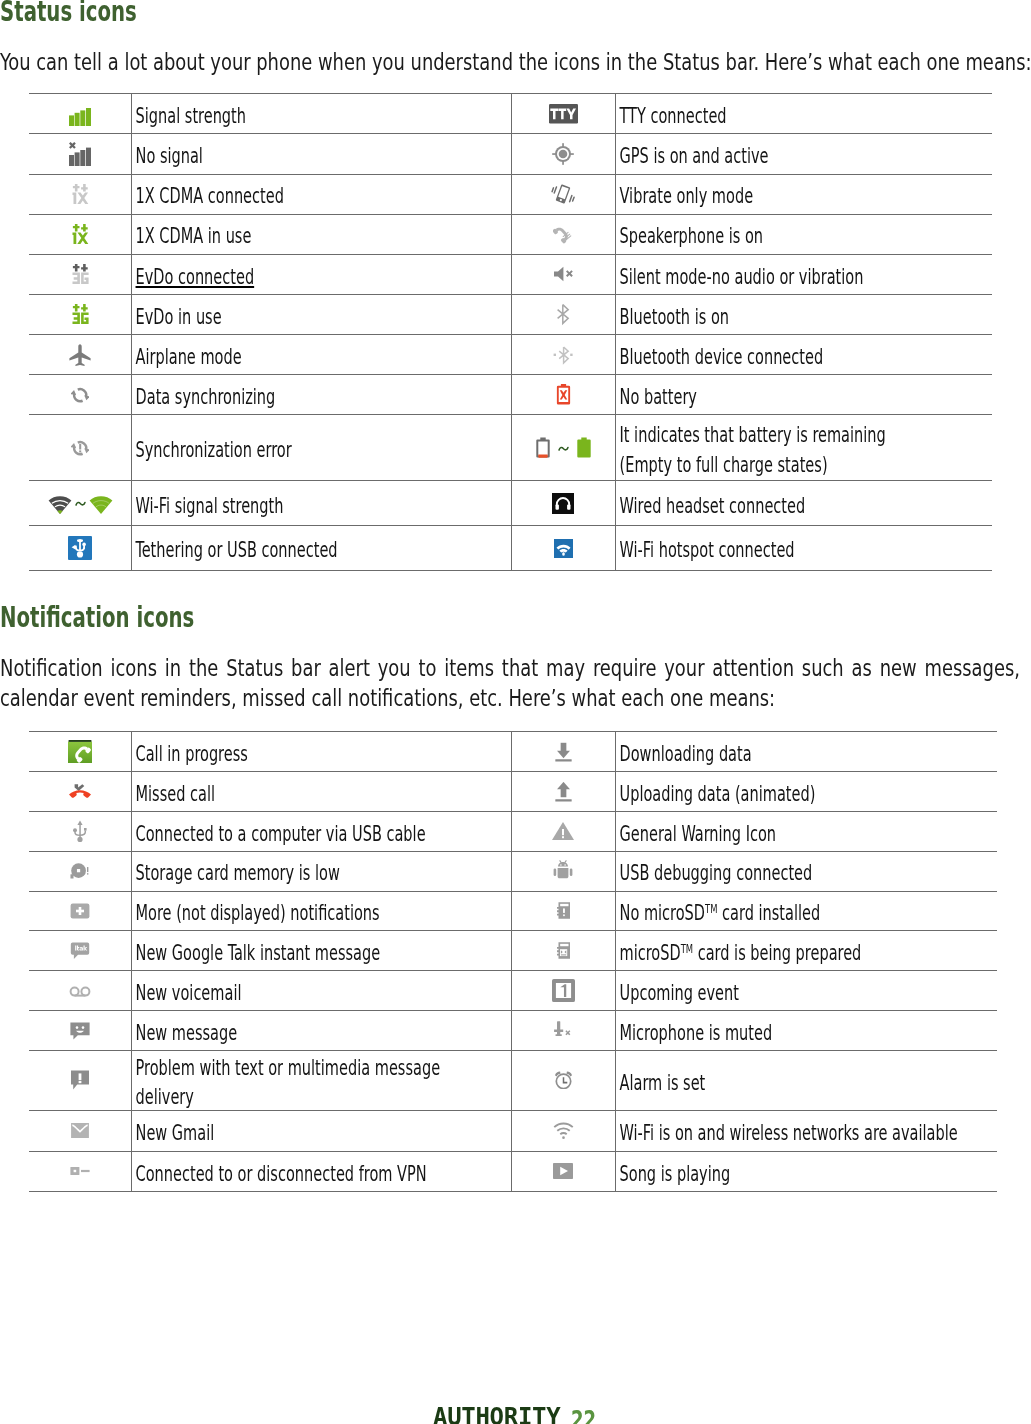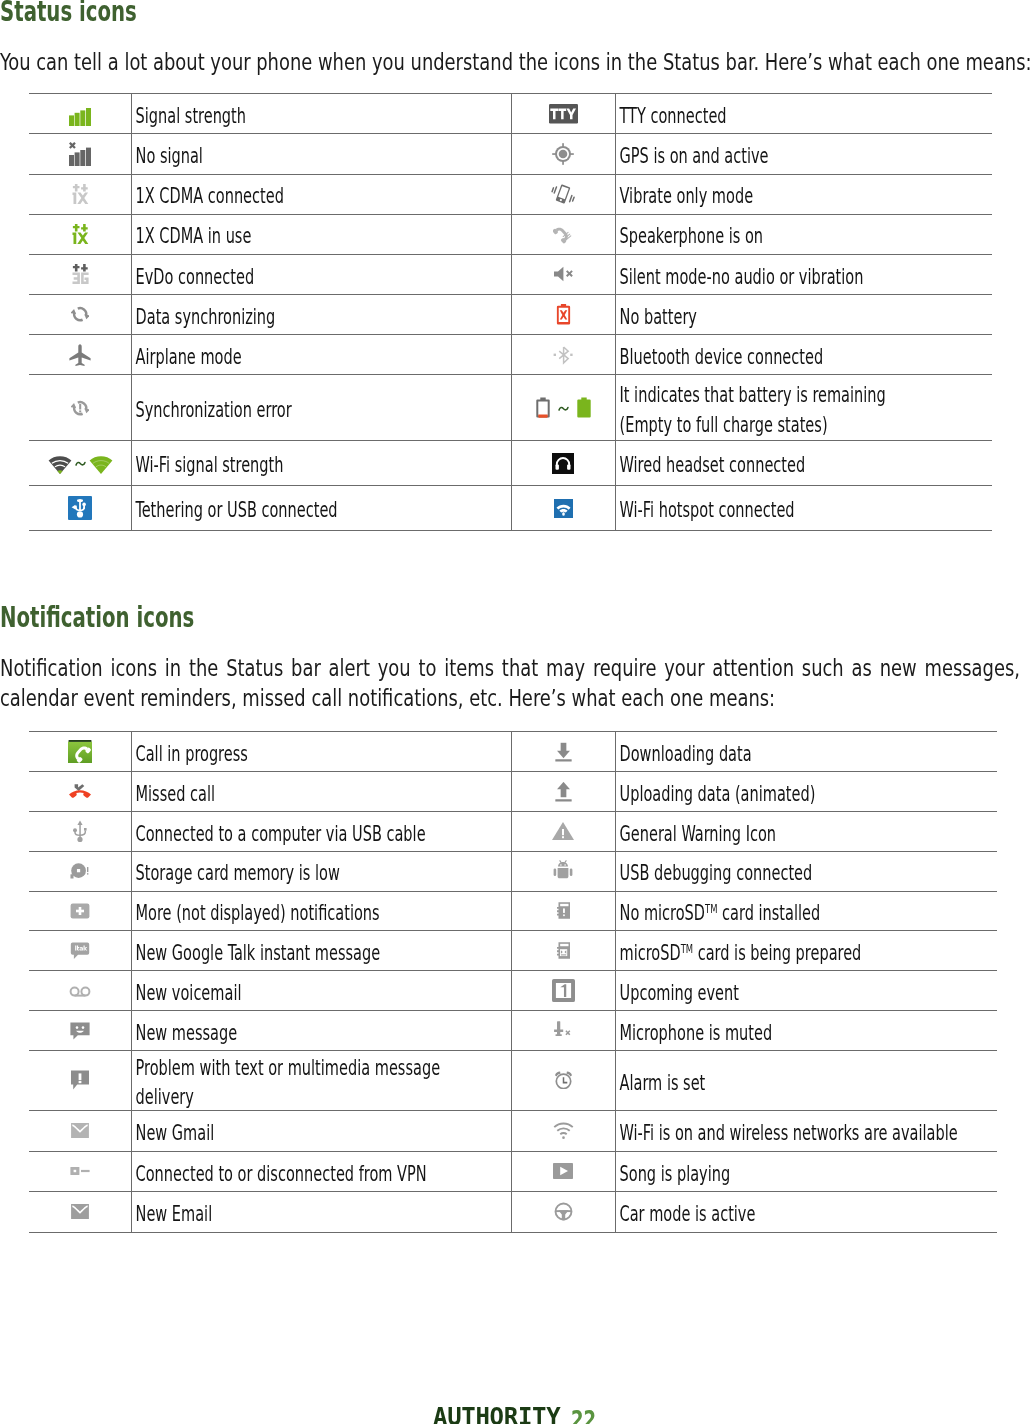--- a/index.html
+++ b/index.html
@@ -147,31 +147,66 @@
             <div class="txw">Speakerphone is on</div>
           </td>
         </tr>
 <tr style="height:40.125px;">
           <td class="ic" style="width:102.6px;"><span><span class="iw"><svg viewBox="0 0 16.8 20" width="18.6" height="20.0">
                   <path fill="#5e5e5e" d="M3.0 0.0 L5.6 0.0 L5.6 2.0 L7.6 2.0 L7.6 4.3 L5.6 4.3 L5.6 7.6 L3.0 7.6 L3.0 4.3 L1.0 4.3 L1.0 2.0 L3.0 2.0 Z"></path>
                   <path fill="#5e5e5e" d="M11.2 0.0 L13.8 0.0 L13.8 3.3 L15.8 3.3 L15.8 5.6 L13.8 5.6 L13.8 7.6 L11.2 7.6 L11.2 5.6 L9.2 5.6 L9.2 3.3 L11.2 3.3 Z"></path>
                   <path fill="#c8c8c8" d="M0.6 8.6 L8.0 8.6 L8.0 20.0 L0.6 20.0 L0.6 17.6 L5.4 17.6 L5.4 15.8 L1.8 15.8 L1.8 13.3 L5.4 13.3 L5.4 11.0 L0.6 11.0 Z"></path>
                   <path fill="#c8c8c8" d="M9.2 8.6 L16.7 8.6 L16.7 11.0 L11.8 11.0 L11.8 17.6 L14.2 17.6 L14.2 16.0 L12.6 16.0 L12.6 13.6 L16.7 13.6 L16.7 20.0 L9.2 20.0 Z"></path>
                 </svg></span></span></td>
-          <td class="tx" style="width:378.9px;">
+          <td class="tx" style="width:378.9px;text-decoration:underline;">
             <div class="txw">EvDo connected</div>
           </td>
           <td class="ic-r" style="width:102.4px;"><span><span class="iw"><svg viewBox="0 0 24 24" width="24" height="24">
                   <g fill="#888888">
 <path d="M3.0 9.4 L7.0 9.4 L12.4 4.8 L12.4 19.2 L7.0 14.6 L3.0 14.6 Z"></path>
 <path d="M15.0 9.6 L16.4 8.3 L18.4 10.3 L20.4 8.3 L21.8 9.6 L19.8 11.6 L21.8 13.6 L20.4 15.0 L18.4 13.0 L16.4 15.0 L15.0 13.6 L17.0 11.6 Z"></path>
 </g>
                 </svg></span></span></td>
           <td class="tx">
             <div class="txw">Silent mode-no audio or vibration</div>
+          </td>
+        </tr>
+<tr style="height:40.125px;">
+          <td class="ic" style="width:102.6px;"><span><span class="iw"><svg viewBox="0 0 16.8 20" width="18.6" height="20.0">
+                  <path fill="#7ab51d" d="M3.0 0.0 L5.6 0.0 L5.6 2.0 L7.6 2.0 L7.6 4.3 L5.6 4.3 L5.6 7.6 L3.0 7.6 L3.0 4.3 L1.0 4.3 L1.0 2.0 L3.0 2.0 Z"></path>
+                  <path fill="#7ab51d" d="M11.2 0.0 L13.8 0.0 L13.8 3.3 L15.8 3.3 L15.8 5.6 L13.8 5.6 L13.8 7.6 L11.2 7.6 L11.2 5.6 L9.2 5.6 L9.2 3.3 L11.2 3.3 Z"></path>
+                  <path fill="#7ab51d" d="M0.6 8.6 L8.0 8.6 L8.0 20.0 L0.6 20.0 L0.6 17.6 L5.4 17.6 L5.4 15.8 L1.8 15.8 L1.8 13.3 L5.4 13.3 L5.4 11.0 L0.6 11.0 Z"></path>
+                  <path fill="#7ab51d" d="M9.2 8.6 L16.7 8.6 L16.7 11.0 L11.8 11.0 L11.8 17.6 L14.2 17.6 L14.2 16.0 L12.6 16.0 L12.6 13.6 L16.7 13.6 L16.7 20.0 L9.2 20.0 Z"></path>
+                </svg></span></span></td>
+          <td class="tx" style="width:378.9px;">
+            <div class="txw">EvDo in use</div>
+          </td>
+          <td class="ic-r" style="width:102.4px;"><span><span class="iw"><svg viewBox="0 0 24 24" width="24" height="24">
+<path fill="none" stroke="#a8a8a8" stroke-width="1.5" d="M11.8 2.6 L11.8 21.4 L17.2 16.3 L6.6 7.6 M6.6 16.3 L17.2 7.6 L11.8 2.6"></path>
+</svg></span></span></td>
+          <td class="tx">
+            <div class="txw">Bluetooth is on</div>
+          </td>
+        </tr>
+<tr style="height:40.125px;">
+          <td class="ic" style="width:102.6px;"><span><span class="iw"><svg viewBox="0 0 24 24" width="24" height="24">
+                  <path fill="#7b7b7b" d="M12 1.2 c1.0 0 1.7 1.0 1.7 2.2 L13.7 9.6 L22.6 15.2 L22.6 17.4 L13.7 14.6 L13.7 19.9 L16.6 21.8 L16.6 23.0 L12 21.9 L7.4 23.0 L7.4 21.8 L10.3 19.9 L10.3 14.6 L1.4 17.4 L1.4 15.2 L10.3 9.6 L10.3 3.4 C10.3 2.2 11.0 1.2 12 1.2 Z"></path>
+                </svg></span></span></td>
+          <td class="tx" style="width:378.9px;">
+            <div class="txw">Airplane mode</div>
+          </td>
+          <td class="ic-r" style="width:102.4px;"><span><span class="iw"><svg viewBox="0 0 24 24" width="24" height="24">
+<path fill="none" stroke="#c2c2c2" stroke-width="1.5" d="M12.6 4.0 L12.6 20.0 L17.2 15.6 L8.2 8.2 M8.2 15.6 L17.2 8.2 L12.6 4.0"></path>
+<g fill="#c2c2c2">
+                    <rect x="2.6" y="10.6" width="2.4" height="2.4"></rect>
+                    <rect x="19.2" y="10.6" width="2.4" height="2.4"></rect>
+                  </g>
+</svg></span></span></td>
+          <td class="tx">
+            <div class="txw">Bluetooth device connected</div>
           </td>
         </tr>
 <tr style="height:40.125px;">
           <td class="ic" style="width:102.6px;"><span><span class="iw"><svg viewBox="0 0 20 20" width="18.4" height="18.4">
                   <g fill="#8e8e8e" transform="rotate(38 10 10)">
 <path d="M10 2.1 a7.9 7.9 0 0 1 7.4 5.1 l-2.5 1.0 a5.2 5.2 0 0 0 -4.9 -3.4 a5.2 5.2 0 0 0 -4.6 2.7 l-2.4 -1.3 A7.9 7.9 0 0 1 10 2.1 Z"></path>
 <path d="M19.2 4.4 L18.7 10.3 L13.6 7.3 Z"></path>
 <path d="M10 17.9 a7.9 7.9 0 0 1 -7.4 -5.1 l2.5 -1.0 a5.2 5.2 0 0 0 4.9 3.4 a5.2 5.2 0 0 0 4.6 -2.7 l2.4 1.3 A7.9 7.9 0 0 1 10 17.9 Z"></path>
 <path d="M0.8 15.6 L1.3 9.7 L6.4 12.7 Z"></path>
 </g>
@@ -179,38 +214,20 @@
           <td class="tx" style="width:378.9px;">
             <div class="txw">Data synchronizing</div>
           </td>
           <td class="ic-r" style="width:102.4px;"><span><span class="iw"><svg viewBox="0 0 16 22" width="15" height="20.5">
 <path fill="#e8462a" d="M5.2 0.0 h5.6 v1.8 h3.0 a1.3 1.3 0 0 1 1.3 1.3 v17.6 a1.3 1.3 0 0 1 -1.3 1.3 h-11.6 a1.3 1.3 0 0 1 -1.3 -1.3 v-17.6 a1.3 1.3 0 0 1 1.3 -1.3 h3.0 z
 M2.9 4.0 v15.4 h10.2 v-15.4 z"></path>
 <path fill="#e8462a" d="M4.0 6.8 L6.2 6.8 L8.0 9.5 L9.8 6.8 L12.0 6.8 L9.3 11.7 L12.0 16.5 L9.8 16.5 L8.0 13.6 L6.2 16.5 L4.0 16.5 L6.7 11.7 Z"></path>
 </svg></span></span></td>
           <td class="tx">
             <div class="txw">No battery</div>
-          </td>
-        </tr>
-<tr style="height:40.125px;">
-          <td class="ic" style="width:102.6px;"><span><span class="iw"><svg viewBox="0 0 24 24" width="24" height="24">
-                  <path fill="#7b7b7b" d="M12 1.2 c1.0 0 1.7 1.0 1.7 2.2 L13.7 9.6 L22.6 15.2 L22.6 17.4 L13.7 14.6 L13.7 19.9 L16.6 21.8 L16.6 23.0 L12 21.9 L7.4 23.0 L7.4 21.8 L10.3 19.9 L10.3 14.6 L1.4 17.4 L1.4 15.2 L10.3 9.6 L10.3 3.4 C10.3 2.2 11.0 1.2 12 1.2 Z"></path>
-                </svg></span></span></td>
-          <td class="tx" style="width:378.9px;">
-            <div class="txw">Airplane mode</div>
-          </td>
-          <td class="ic-r" style="width:102.4px;"><span><span class="iw"><svg viewBox="0 0 24 24" width="24" height="24">
-<path fill="none" stroke="#c2c2c2" stroke-width="1.5" d="M12.6 4.0 L12.6 20.0 L17.2 15.6 L8.2 8.2 M8.2 15.6 L17.2 8.2 L12.6 4.0"></path>
-<g fill="#c2c2c2">
-                    <rect x="2.6" y="10.6" width="2.4" height="2.4"></rect>
-                    <rect x="19.2" y="10.6" width="2.4" height="2.4"></rect>
-                  </g>
-</svg></span></span></td>
-          <td class="tx">
-            <div class="txw">Bluetooth device connected</div>
           </td>
         </tr>
 <tr style="height:66.1px;">
           <td class="ic" style="width:102.6px;"><span><span class="iw"><svg viewBox="0 0 20 20" width="18.4" height="18.4">
                   <g fill="#9a9a9a" transform="rotate(38 10 10)">
 <path d="M10 2.1 a7.9 7.9 0 0 1 7.4 5.1 l-2.5 1.0 a5.2 5.2 0 0 0 -4.9 -3.4 a5.2 5.2 0 0 0 -4.6 2.7 l-2.4 -1.3 A7.9 7.9 0 0 1 10 2.1 Z"></path>
 <path d="M19.2 4.4 L18.7 10.3 L13.6 7.3 Z"></path>
 <path d="M10 17.9 a7.9 7.9 0 0 1 -7.4 -5.1 l2.5 -1.0 a5.2 5.2 0 0 0 4.9 3.4 a5.2 5.2 0 0 0 4.6 -2.7 l2.4 1.3 A7.9 7.9 0 0 1 10 17.9 Z"></path>
 <path d="M0.8 15.6 L1.3 9.7 L6.4 12.7 Z"></path>
 </g>
@@ -563,35 +580,17 @@
             <div class="txw">Connected to or disconnected from VPN</div>
           </td>
           <td class="ic-r" style="width:102.4px;"><span><span class="iw"><svg viewBox="0 0 24 24" width="24" height="24">
 <rect x="2.0" y="4.0" width="20" height="16" rx="0.8" fill="#9a9a9a"></rect>
 <path fill="#ffffff" d="M9.2 7.8 L17.0 12.0 L9.2 16.2 Z"></path>
 </svg></span></span></td>
           <td class="tx">
             <div class="txw">Song is playing</div>
           </td>
         </tr>
-<tr style="height:40.5px;">
-          <td class="ic" style="width:102.6px;"><span><span class="iw"><svg viewBox="0 0 19 16" width="18" height="15">
-<rect x="0" y="0" width="19" height="16" fill="#9e9e9e"></rect>
-<path fill="#ffffff" d="M1.3 1.7 C3.5 1.7 5.0 4.0 9.5 8.0 C14.0 4.0 15.5 1.7 17.7 1.7 L17.7 3.4 C15.9 3.4 14.4 5.9 9.5 10.3 C4.6 5.9 3.1 3.4 1.3 3.4 Z"></path>
-</svg></span></span></td>
-          <td class="tx" style="width:378.9px;">
-            <div class="txw">New Email</div>
-          </td>
-          <td class="ic-r" style="width:102.4px;"><span><span class="iw"><svg viewBox="0 0 20 20" width="19" height="19">
-<path fill="#9b9b9b" d="M10 0.6 a9.4 9.4 0 1 1 0 18.8 a9.4 9.4 0 1 1 0 -18.8 z
-M10 2.6 a7.4 7.4 0 1 0 0 14.8 a7.4 7.4 0 1 0 0 -14.8 z"></path>
-<path fill="#9b9b9b" d="M2.0 8.6 h16.0 v2.0 h-16.0 z"></path>
-<path fill="#9b9b9b" d="M4.6 8.6 h10.8 l-3.6 4.6 v5.9 h-3.6 v-5.9 z"></path>
-</svg></span></span></td>
-          <td class="tx">
-            <div class="txw">Car mode is active</div>
-          </td>
-        </tr>
 </tbody>
 </table>
 <div class="footer-brand" style="left:433px;top:1405px;">AUTHORITY</div>
 <div class="footer-page" style="left:571px;top:1406.5px;">22</div>
 </div>
 
 </body></html>

